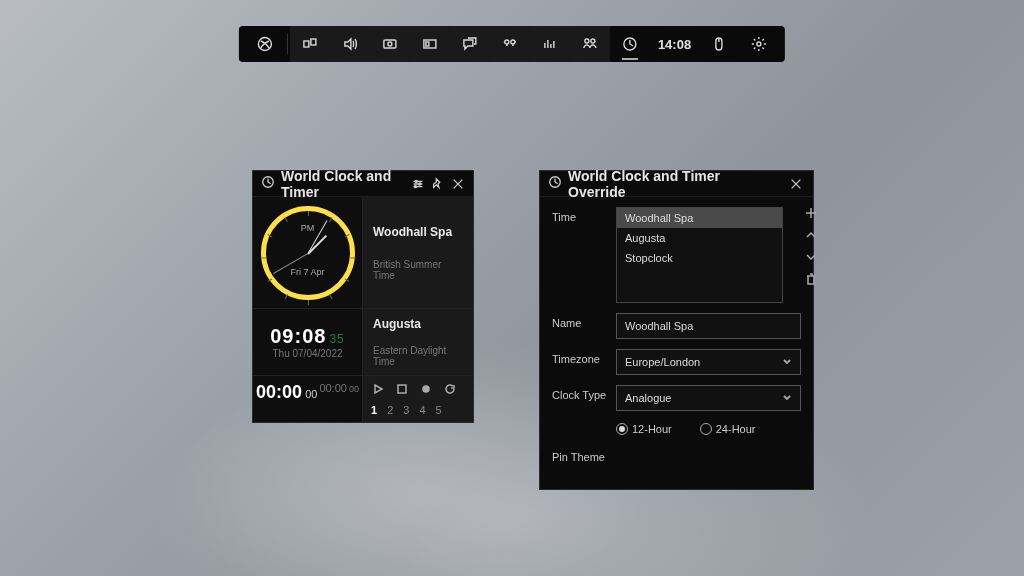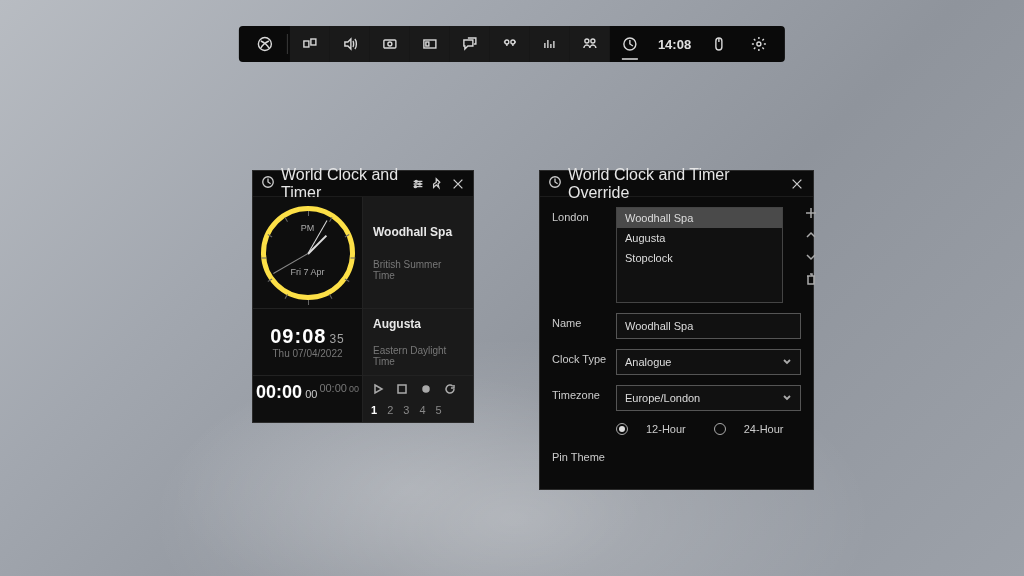--- a/index.html
+++ b/index.html
@@ -43,21 +43,21 @@
     font-size:12px;
   }
   .widget-header {
     display:flex; align-items:center; height:26px; padding:0 8px; gap:6px;
     border-bottom:1px solid #1c1c1c;
   }
   .widget-header .spacer{flex:1}
   .hdr-icon svg{width:14px;height:14px;stroke:#ccc;fill:none;stroke-width:1.5}
   .hdr-btn{width:18px;height:18px;display:flex;align-items:center;justify-content:center;cursor:pointer}
   .hdr-btn svg{width:14px;height:14px;stroke:#ccc;fill:none;stroke-width:1.5}
-  .hdr-title{font-size:16px;color:#e6e6e6;font-weight:400}
+  .hdr-title{font-size:14px;color:#e6e6e6;font-weight:700}
 
   
   .wclock { left:252px; top:170px; width:222px; }
   .row{display:flex}
   .clock-cell{
     width:110px; height:112px; border-right:1px solid #222; border-bottom:1px solid #222;
     display:flex; align-items:center; justify-content:center; position:relative;
     background:#0e0e0e;
   }
   .clock-info{
@@ -65,21 +65,21 @@
     background:#1a1a1a;
   }
   .loc-name{color:#e8e8e8;font-size:12px;font-weight:600}
   .loc-tz{color:#777;font-size:10px}
   .digital-cell{
     width:110px; border-right:1px solid #222; border-bottom:1px solid #222;
     display:flex;flex-direction:column;align-items:center;justify-content:center; padding:8px 0;
     background:#0e0e0e;
   }
   .dig-time{color:#fff;font-size:20px;font-weight:600;letter-spacing:1px}
-  .dig-time .sec{font-size:12px;color:#a3a3a3;margin-left:3px;font-weight:400}
+  .dig-time .sec{font-size:12px;color:#15803d;margin-left:3px;font-weight:400}
   .dig-date{color:#777;font-size:10px;}
   .timer-cell{
     width:110px; border-right:1px solid #222;
     display:flex;flex-direction:row;align-items:flex-start;justify-content:center;padding:6px 16px;gap:2px;
     background:#0e0e0e;
   }
   .timer-main{color:#fff;font-size:18px;font-weight:600}
   .timer-main .cs{font-size:11px;color:#ccc;margin-left:3px;font-weight:400}
   .timer-sub{color:#777;font-size:11px}
   .timer-sub .cs{font-size:9px;margin-left:2px}
@@ -115,21 +115,21 @@
   .side-icons{position:absolute;right:-18px;top:0;display:flex;flex-direction:column;gap:8px;align-items:center}
   .side-icons .sic{width:14px;height:14px;cursor:pointer}
   .side-icons svg{width:12px;height:12px;stroke:#aaa;fill:none;stroke-width:1.5}
   .textbox,.selectbox{
     width:100%;border:1px solid #555;background:#111;color:#ddd;
     font-size:11px;padding:5px 8px;outline:none;height:26px;
   }
   .selectbox{display:flex;align-items:center;justify-content:space-between;cursor:pointer}
   .selectbox svg{width:10px;height:10px;stroke:#aaa;fill:none;stroke-width:1.8}
   .radio-row{display:flex;gap:28px;align-items:center;padding:2px 0}
-  .radio{display:flex;align-items:center;gap:18px;cursor:pointer;font-size:11px;color:#ccc}
+  .radio{display:flex;align-items:center;gap:4px;cursor:pointer;font-size:11px;color:#ccc}
   .radio .rdot{width:12px;height:12px;border:1.5px solid #aaa;border-radius:50%;display:flex;align-items:center;justify-content:center}
   .radio.checked .rdot::after{content:"";width:6px;height:6px;background:#ddd;border-radius:50%}
   .chk-row{display:flex;align-items:center;justify-content:space-between;font-size:11px;color:#ccc}
   .chkbox{width:12px;height:12px;border:1.5px solid #aaa;cursor:pointer}
   .slider-wrap{margin-top:8px}
   .slider-label{font-size:11px;color:#ccc;margin-bottom:6px}
   .slider{display:flex;align-items:center;gap:8px}
   .slider .end{font-size:10px;color:#ccc}
   .track{flex:1;height:3px;background:#444;position:relative;border-radius:2px}
   .track .thumb{position:absolute;top:50%;transform:translate(-50%,-50%);width:12px;height:12px;border-radius:50%;background:#ddd;left:14%}
@@ -342,21 +342,21 @@
     <span class="spacer"></span>
     <span class="hdr-btn">
       <svg viewBox="0 0 16 16">
           <path d="M3 3l10 10M13 3L3 13"></path>
         </svg>
     </span>
   </div>
 
   <div class="form">
     <div class="frow">
-      <div class="flabel">London</div>
+      <div class="flabel">Time</div>
       <div class="fctrl" style="padding-right:18px">
         <div class="listbox">
           <div class="item sel">Woodhall Spa</div>
           <div class="item">Augusta</div>
           <div class="item">Stopclock</div>
         </div>
         <div class="side-icons">
           <span class="sic"><svg viewBox="0 0 12 12">
                 <path d="M6 1v10M1 6h10"></path>
               </svg></span>
@@ -374,36 +374,36 @@
     </div>
 
     <div class="frow">
       <div class="flabel">Name</div>
       <div class="fctrl">
         <input class="textbox" value="Woodhall Spa" style="">
       </div>
     </div>
 
     <div class="frow">
+      <div class="flabel">Timezone</div>
+      <div class="fctrl">
+        <div class="selectbox">
+          <span>Europe/London</span>
+          <svg viewBox="0 0 10 10">
+              <path d="M2 3l3 3 3-3"></path>
+            </svg>
+        </div>
+      </div>
+    </div>
+
+    <div class="frow">
       <div class="flabel">Clock Type</div>
       <div class="fctrl">
         <div class="selectbox">
           <span>Analogue</span>
-          <svg viewBox="0 0 10 10">
-              <path d="M2 3l3 3 3-3"></path>
-            </svg>
-        </div>
-      </div>
-    </div>
-
-    <div class="frow">
-      <div class="flabel">Timezone</div>
-      <div class="fctrl">
-        <div class="selectbox">
-          <span>Europe/London</span>
           <svg viewBox="0 0 10 10">
               <path d="M2 3l3 3 3-3"></path>
             </svg>
         </div>
       </div>
     </div>
 
     <div class="frow">
       <div class="flabel"></div>
       <div class="fctrl">

